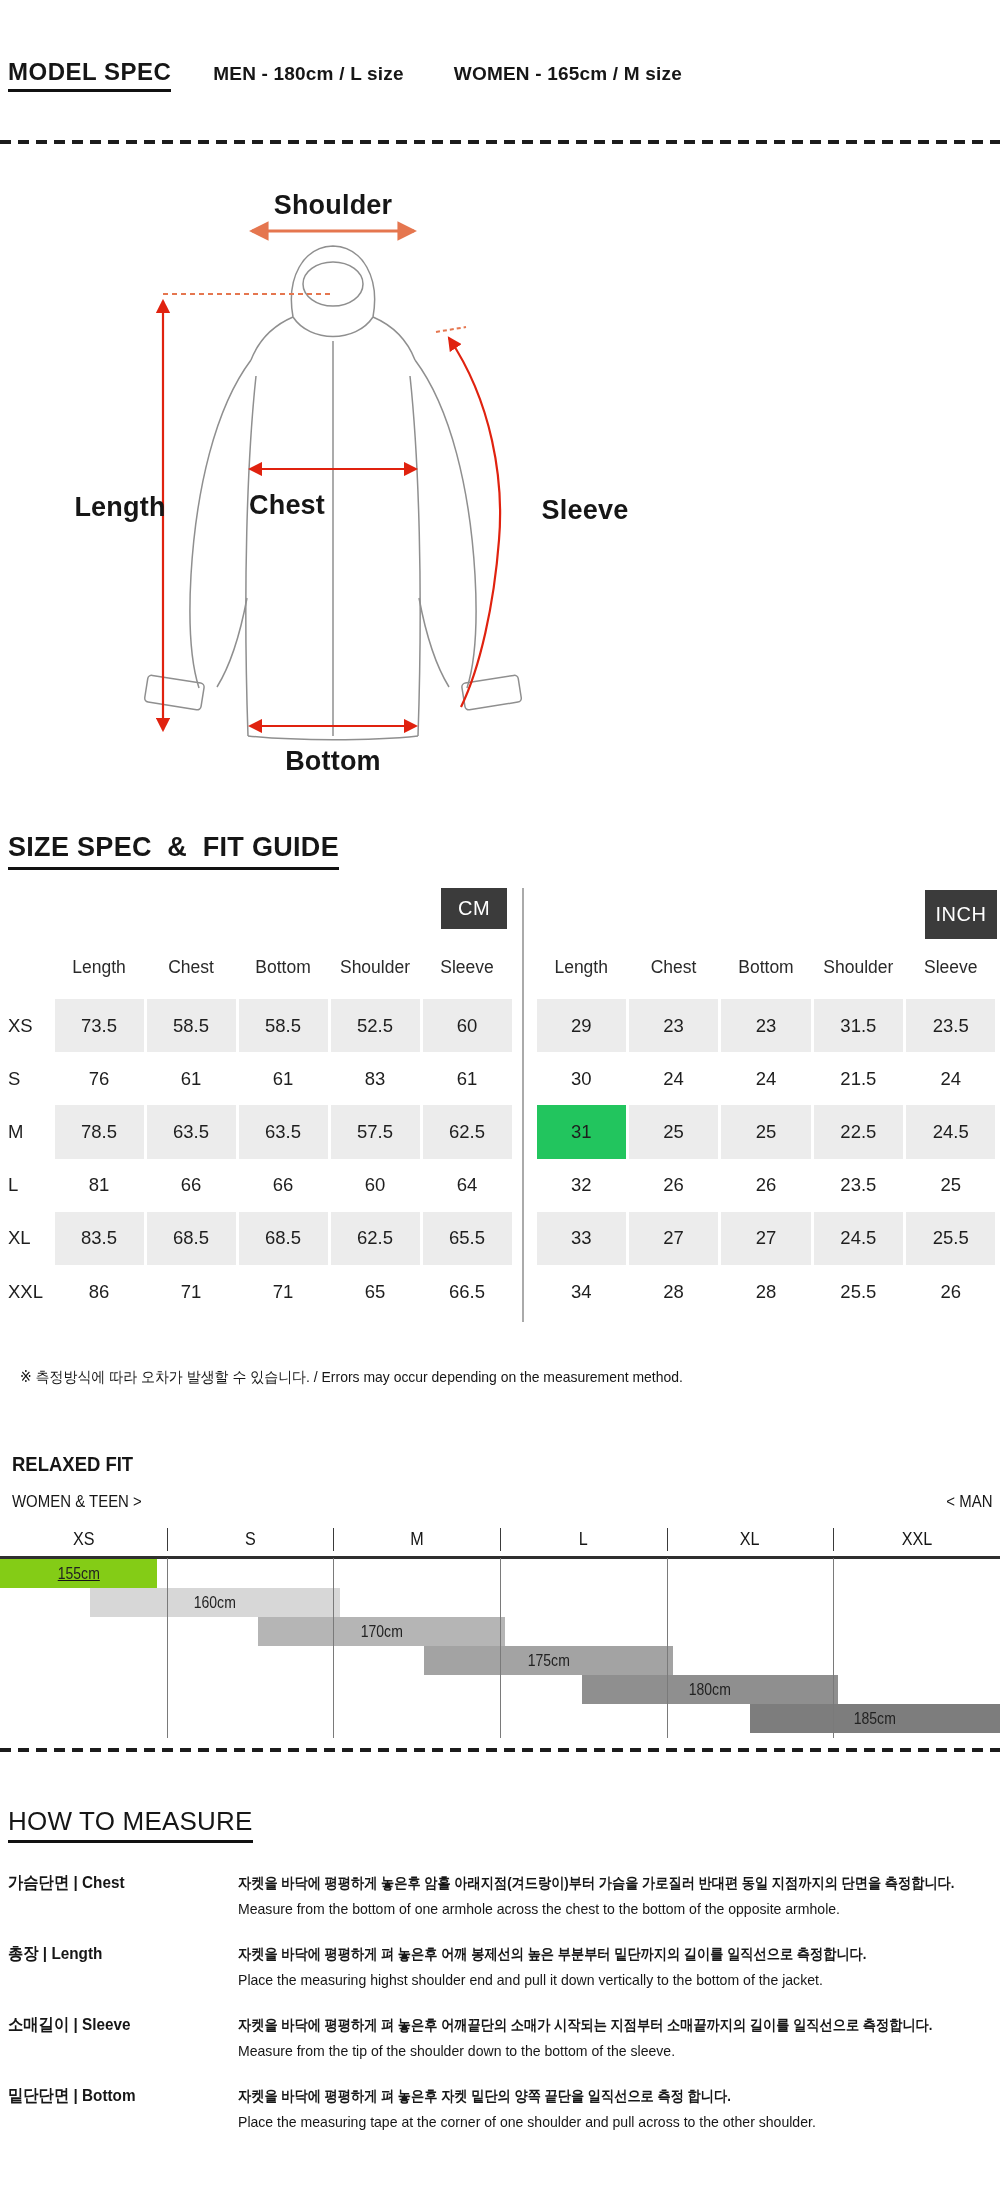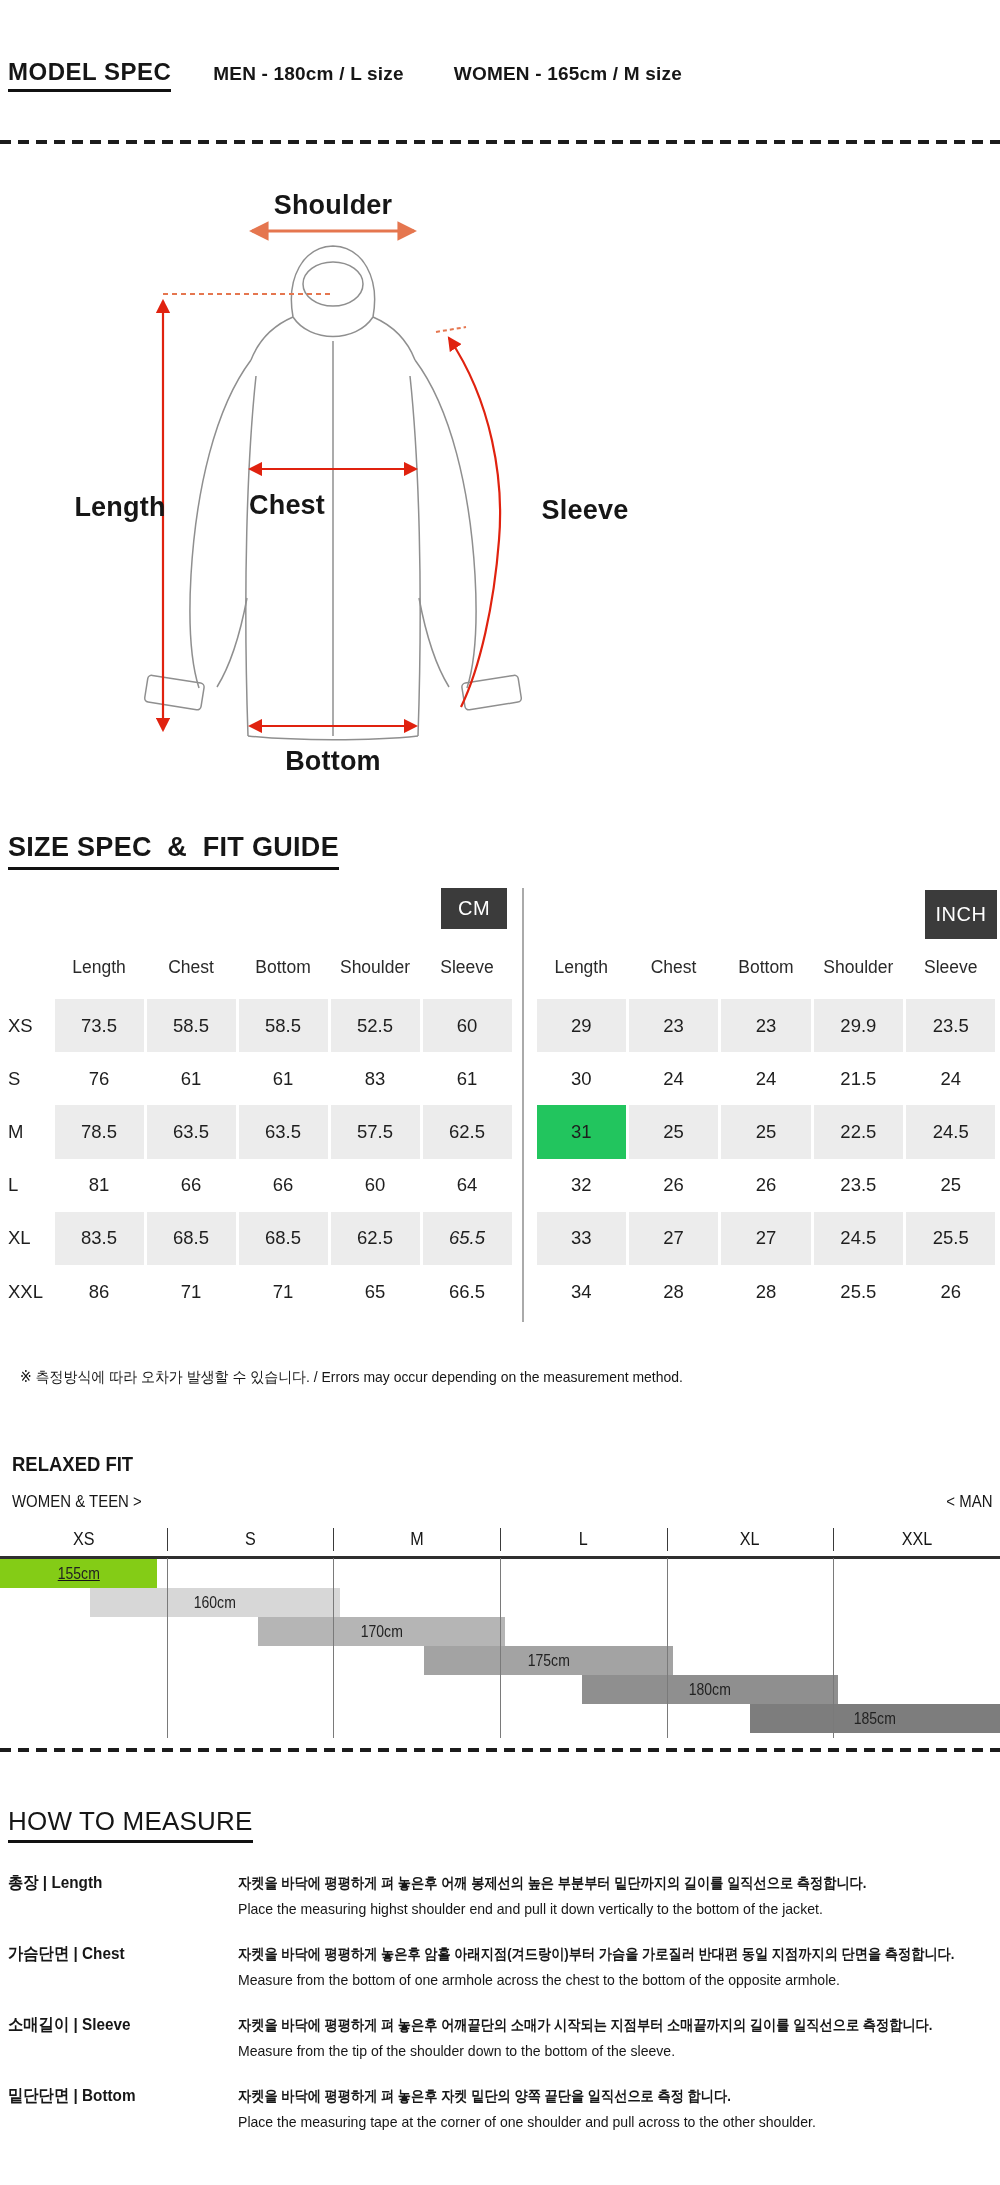--- a/index.html
+++ b/index.html
@@ -177,37 +177,37 @@
         <div class="vcell">66</div>
         <div class="vcell">60</div>
         <div class="vcell">64</div>
       </div>
       <div class="trow">
         <div class="size-label">XL</div>
         <div class="vcell" style="background: rgb(236, 236, 236);">83.5</div>
         <div class="vcell" style="background: rgb(236, 236, 236);">68.5</div>
         <div class="vcell" style="background: rgb(236, 236, 236);">68.5</div>
         <div class="vcell" style="background: rgb(236, 236, 236);">62.5</div>
-        <div class="vcell" style="background: rgb(236, 236, 236); font-style: italic;">65.5</div>
+        <div class="vcell" style="background: rgb(236, 236, 236);">65.5</div>
       </div>
       <div class="trow">
         <div class="size-label">XXL</div>
         <div class="vcell">86</div>
         <div class="vcell">71</div>
         <div class="vcell">71</div>
         <div class="vcell">65</div>
         <div class="vcell">66.5</div>
       </div>
     </div>
   <div class="abs tbody" id="inch-body">
       <div class="trow">
         <div class="vcell" style="background: rgb(236, 236, 236);">29</div>
         <div class="vcell" style="background: rgb(236, 236, 236);">23</div>
         <div class="vcell" style="background: rgb(236, 236, 236);">23</div>
-        <div class="vcell" style="background: rgb(236, 236, 236);">29.9</div>
+        <div class="vcell" style="background: rgb(236, 236, 236);">31.5</div>
         <div class="vcell" style="background: rgb(236, 236, 236);">23.5</div>
       </div>
       <div class="trow">
         <div class="vcell">30</div>
         <div class="vcell">24</div>
         <div class="vcell">24</div>
         <div class="vcell">21.5</div>
         <div class="vcell">24</div>
       </div>
       <div class="trow">
@@ -298,31 +298,31 @@
       <div class="fg-tick" style="left: 833.3px;"></div>
       <div class="fg-vline" style="left: 833.3px;"></div>
     </div>
 
   <div class="abs dash-divider" id="divider-mid"></div>
 
   <div class="abs" id="howto">
     <div id="howto-title">HOW TO MEASURE</div>
     <div id="howto-rows">
         <div class="ht-row">
+          <div class="ht-term">가슴단면 | Chest</div>
+          <div class="ht-desc">
+            <span class="ht-ko">자켓을 바닥에 평평하게 놓은후 암홀 아래지점(겨드랑이)부터 가슴을 가로질러 반대편 동일 지점까지의 단면을 측정합니다.</span>
+            <span class="ht-en">Measure from the bottom of one armhole across the chest to the bottom of the opposite armhole.</span>
+          </div>
+        </div>
+        <div class="ht-row">
           <div class="ht-term">총장 | Length</div>
           <div class="ht-desc">
             <span class="ht-ko">자켓을 바닥에 평평하게 펴 놓은후 어깨 봉제선의 높은 부분부터 밑단까지의 길이를 일직선으로 측정합니다.</span>
             <span class="ht-en">Place the measuring highst shoulder end and pull it down vertically to the bottom of the jacket.</span>
-          </div>
-        </div>
-        <div class="ht-row">
-          <div class="ht-term">가슴단면 | Chest</div>
-          <div class="ht-desc">
-            <span class="ht-ko">자켓을 바닥에 평평하게 놓은후 암홀 아래지점(겨드랑이)부터 가슴을 가로질러 반대편 동일 지점까지의 단면을 측정합니다.</span>
-            <span class="ht-en">Measure from the bottom of one armhole across the chest to the bottom of the opposite armhole.</span>
           </div>
         </div>
         <div class="ht-row">
           <div class="ht-term">소매길이 | Sleeve</div>
           <div class="ht-desc">
             <span class="ht-ko">자켓을 바닥에 평평하게 펴 놓은후 어깨끝단의 소매가 시작되는 지점부터 소매끝까지의 길이를 일직선으로 측정합니다.</span>
             <span class="ht-en">Measure from the tip of the shoulder down to the bottom of the sleeve.</span>
           </div>
         </div>
         <div class="ht-row">

